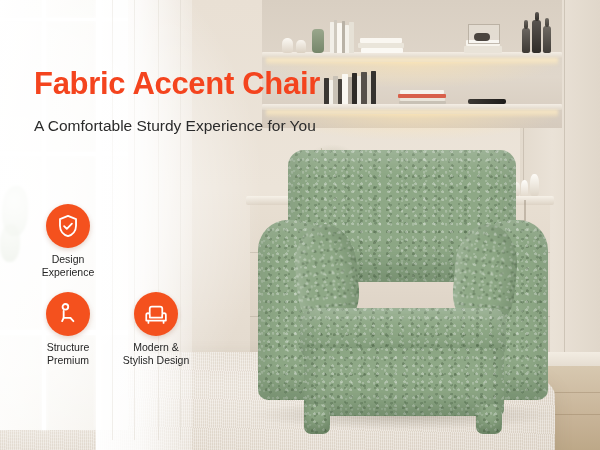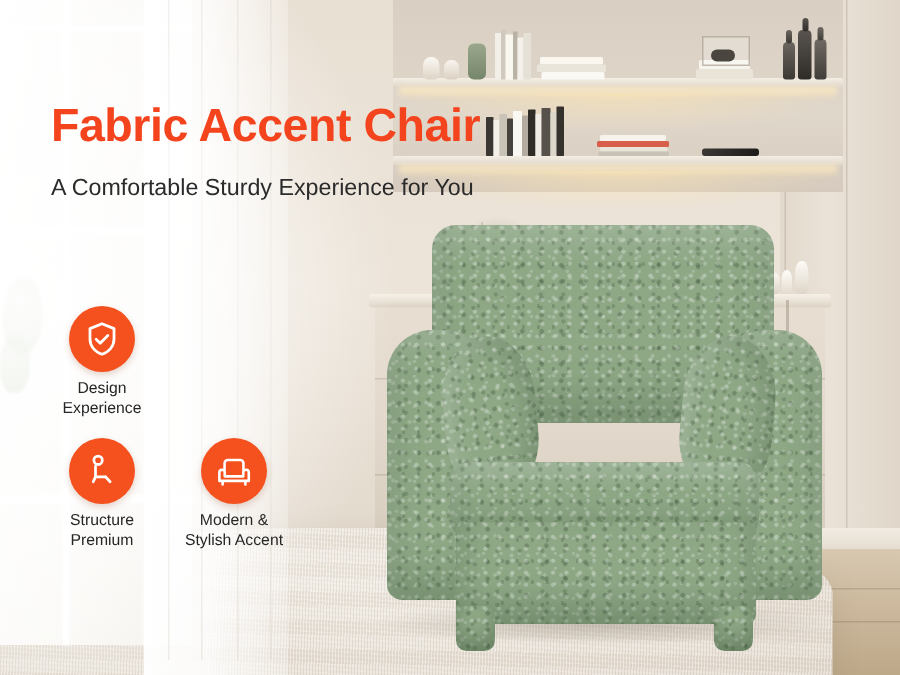--- a/index.html
+++ b/index.html
@@ -276,20 +276,20 @@
       <div class="feature">
         <div class="badge">
           <svg width="26" height="26" viewBox="0 0 24 24" fill="none" stroke="#ffffff" stroke-width="1.6" stroke-linecap="round" stroke-linejoin="round">
             <path d="M6.2 11V7.2a2 2 0 0 1 2-2h7.6a2 2 0 0 1 2 2V11"></path>
             <path d="M4.6 11.2a1.7 1.7 0 0 1 1.7 1.7v2.4h11.4v-2.4a1.7 1.7 0 0 1 3.4 0v5.2H3v-5.2a1.7 1.7 0 0 1 1.6-1.7z"></path>
             <path d="M5 18.5v1.8M19 18.5v1.8"></path>
           </svg>
         </div>
         <div class="flabel">
           <span>Modern &amp;</span><br>
-          <span>Stylish Accent</span>
+          <span>Stylish Design</span>
         </div>
       </div>
 
     </div>
   </div>
 
 </div>
 
 </body></html>

